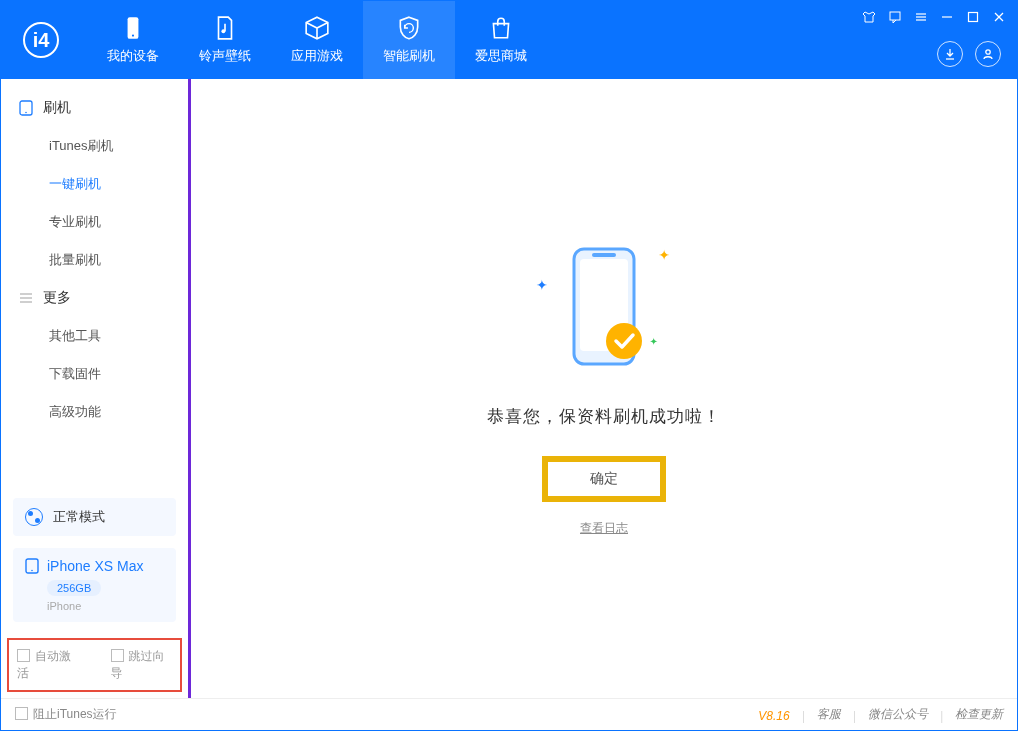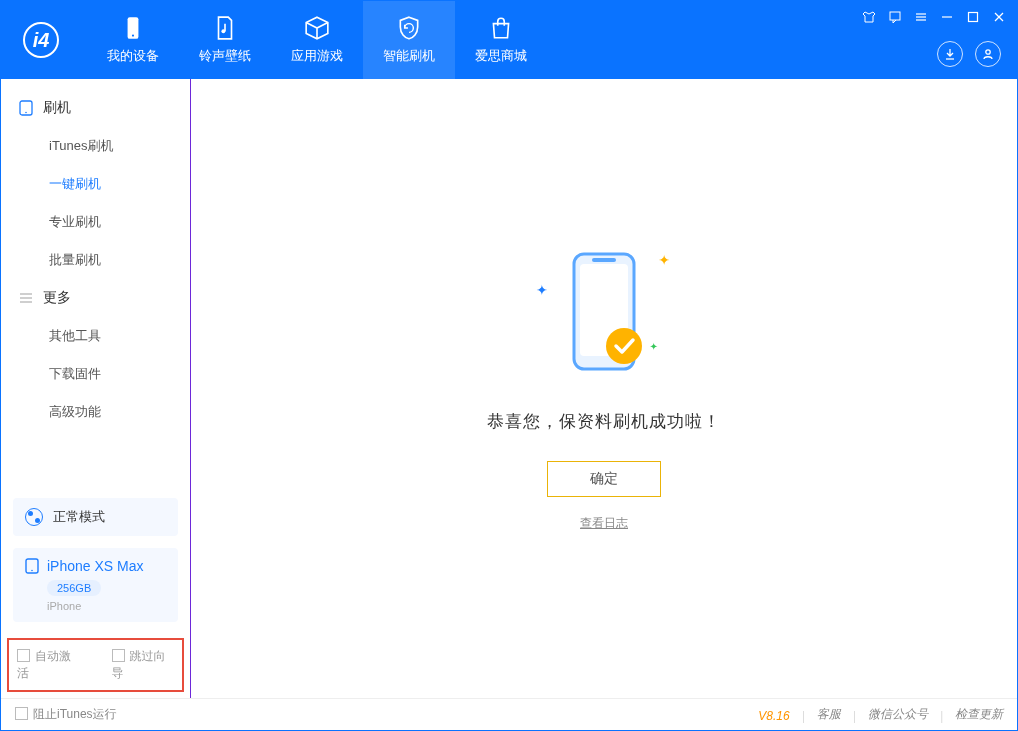--- a/index.html
+++ b/index.html
@@ -2,42 +2,42 @@
 <html><head>
 <meta charset="utf-8">
 <style>
 * { margin: 0; padding: 0; box-sizing: border-box; font-family: "Microsoft YaHei", Arial, sans-serif; }
 body { background: #fff; }
 .window { width: 1018px; height: 731px; border: 1px solid #0a73ff; display: flex; flex-direction: column; background: #fff; }
 
 
 .header { height: 78px; background: linear-gradient(to bottom, #0a73ff, #0a73ff); display: flex; align-items: stretch; color: #fff; position: relative; }
 .logo-area { display: flex; align-items: center; padding: 0 18px 0 22px; }
-.logo-circle { width: 36px; height: 36px; border: 2.5px solid #fff; border-radius: 50%; display: flex; align-items: center; justify-content: center; font-weight: bold; font-size: 20px; margin-right: 10px; font-style: italic; }
+.logo-circle { width: 36px; height: 36px; border: 2.5px solid #fff; border-radius: 50%; display: flex; align-items: center; justify-content: center; font-weight: bold; font-size: 20px; margin-right: 10px; }
 .logo-text { display: flex; flex-direction: column; }
 .logo-title { font-size: 21px; font-weight: 500; letter-spacing: 1px; }
 .logo-sub { font-size: 11px; opacity: .9; letter-spacing: .5px; }
 
 .nav { display: flex; }
 .nav-item { width: 92px; display: flex; flex-direction: column; align-items: center; justify-content: center; font-size: 13px; cursor: pointer; position: relative; }
 .nav-item.active { background: rgba(255,255,255,.12); }
 .nav-icon { width: 26px; height: 26px; margin-bottom: 6px; display: flex; align-items: center; justify-content: center; }
 .nav-icon svg { width: 100%; height: 100%; }
 
 .win-controls { position: absolute; top: 6px; right: 6px; display: flex; align-items: center; gap: 2px; }
 .win-btn { width: 24px; height: 20px; display: flex; align-items: center; justify-content: center; cursor: pointer; }
 .win-btn svg { stroke: #fff; fill: none; }
 
 .header-right-icons { position: absolute; right: 16px; bottom: 12px; display: flex; gap: 12px; }
 .hri { width: 26px; height: 26px; border: 1.5px solid rgba(255,255,255,.8); border-radius: 50%; display: flex; align-items: center; justify-content: center; cursor: pointer; }
 .hri svg { stroke: #fff; fill: none; }
 
 
 .body { flex: 1; display: flex; min-height: 0; }
-.sidebar { width: 190px; border-right: 1px solid #6d28d9; display: flex; flex-direction: column; background: #fff; padding-top: 10px; }
+.sidebar { width: 190px; border-right: 3px solid #6d28d9; display: flex; flex-direction: column; background: #fff; padding-top: 10px; }
 .side-section-header { display: flex; align-items: center; padding: 10px 18px; font-size: 14px; color: #333; font-weight: 500; }
 .side-section-header svg { margin-right: 10px; }
 .side-item { padding: 10px 18px 10px 48px; font-size: 13px; color: #555; cursor: pointer; }
 .side-item.selected { color: #1e7dff; }
 
 .side-spacer { flex: 1; }
 .device-card, .mode-card { margin: 6px 12px; background: #f4f8ff; border-radius: 4px; padding: 10px 12px; font-size: 13px; color: #333; }
 .mode-card { display: flex; align-items: center; }
 .mode-card .mico { width: 18px; height: 18px; border: 1.5px solid #1e7dff; border-radius: 50%; margin-right: 10px; position: relative; }
 .mode-card .mico::before, .mode-card .mico::after { content: ""; position: absolute; background: #1e7dff; border-radius: 50%; }
@@ -52,21 +52,21 @@
 .chk { width: 13px; height: 13px; border: 1px solid #bbb; display: inline-block; margin-right: 5px; vertical-align: -2px; }
 
 
 .main { flex: 1; display: flex; flex-direction: column; align-items: center; justify-content: center; background: #fff; }
 .phone-illo { width: 120px; height: 140px; position: relative; margin-bottom: 24px; }
 .sparkle { position: absolute; font-size: 14px; }
 .sparkle.s1 { left: -8px; top: 36px; color: #1e7dff; }
 .sparkle.s2 { right: -6px; top: 6px; color: #ffb300; }
 .sparkle.s3 { right: 6px; bottom: 34px; color: #34c759; font-size: 10px; }
 .success-msg { font-size: 17px; color: #333; margin-bottom: 28px; letter-spacing: 1px; }
-.ok-btn { border: 1px solid #eab308; background: #fff; padding: 8px 42px; font-size: 14px; color: #555; cursor: pointer; margin-bottom: 18px; }
+.ok-btn { border: 6px solid #eab308; background: #fff; padding: 8px 42px; font-size: 14px; color: #555; cursor: pointer; margin-bottom: 18px; }
 .log-link { font-size: 12px; color: #888; text-decoration: underline; cursor: pointer; }
 
 
 .statusbar { height: 32px; border-top: 1px solid #eee; display: flex; align-items: center; padding: 0 14px; font-size: 12px; color: #888; }
 .statusbar .sb-left { display: flex; align-items: center; }
 .statusbar .sb-right { margin-left: auto; display: flex; align-items: flex-end; gap: 12px; font-style: italic; }
 .sb-sep { color: #ddd; }
 .sb-link { color: #888; cursor: pointer; }
 .version { color: #ff9500; }
 

